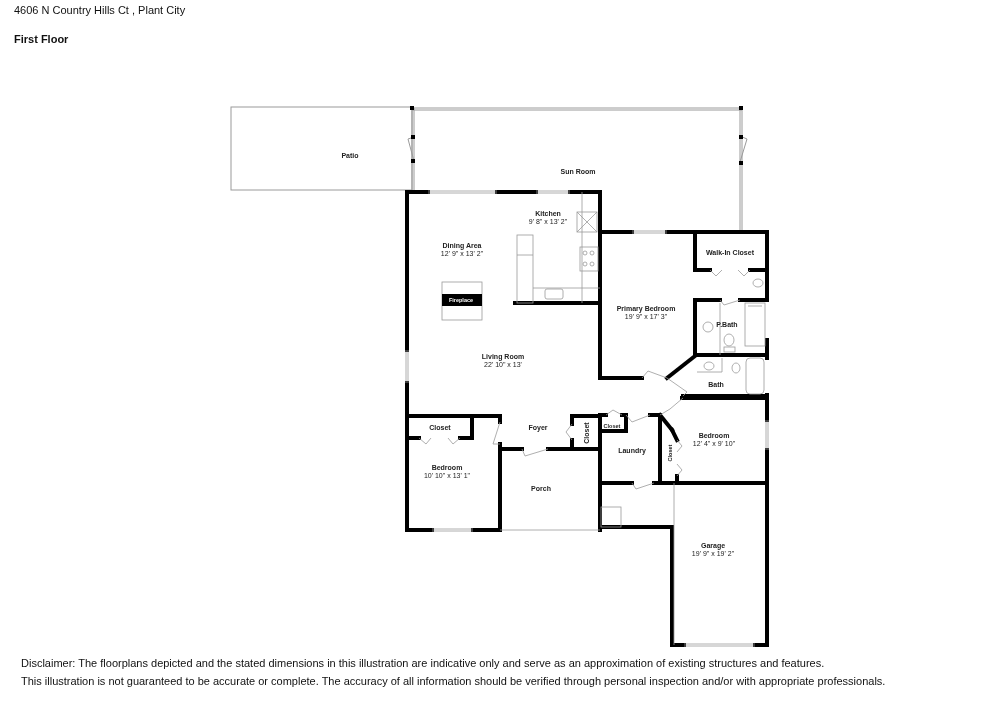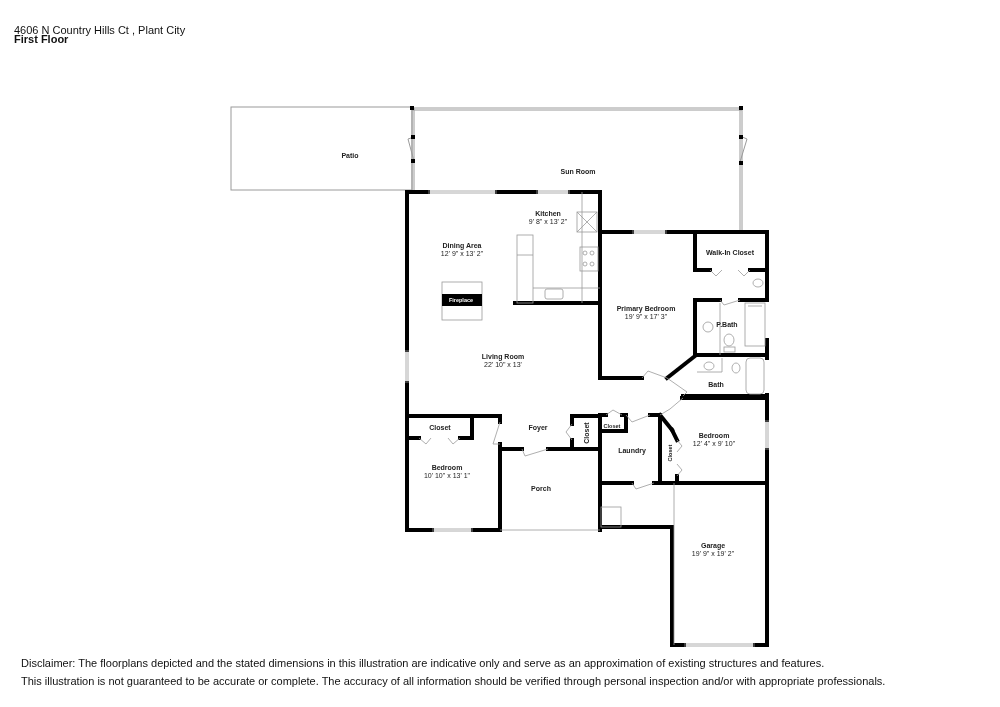--- a/index.html
+++ b/index.html
@@ -7,21 +7,21 @@
   .hdr { position:absolute; left:14px; font-size:11px; color:#111; }
   .disc { position:absolute; left:1px; font-size:11px; color:#111; white-space:nowrap;margin-left:20px; }
   svg { position:absolute; left:0; top:0; }
   .lbl { font-family:"Liberation Sans", sans-serif; font-weight:bold; font-size:7px; fill:#222; text-anchor:middle; }
   .dim { font-family:"Liberation Sans", sans-serif; font-size:7px; fill:#222; text-anchor:middle; }
   .small { font-size:5.5px; }
 </style>
 </head>
 <body>
 
-<div class="hdr" style="top:24px;">4606 N Country Hills Ct , Plant City</div>
+<div class="hdr" style="top:4px;">4606 N Country Hills Ct , Plant City</div>
 <div class="hdr" style="top:33px;font-weight:bold;">First Floor</div>
 
 <svg width="1000" height="707" viewBox="0 0 1000 707">
 
   <g fill="none" stroke="#9a9a9a" stroke-width="1">
     <rect x="231" y="107" width="181" height="83"></rect>
   </g>
   <g fill="none" stroke="#9a9a9a" stroke-width="1">
     <line x1="412" y1="108" x2="742" y2="108"></line>
     <line x1="412" y1="110" x2="742" y2="110"></line>

